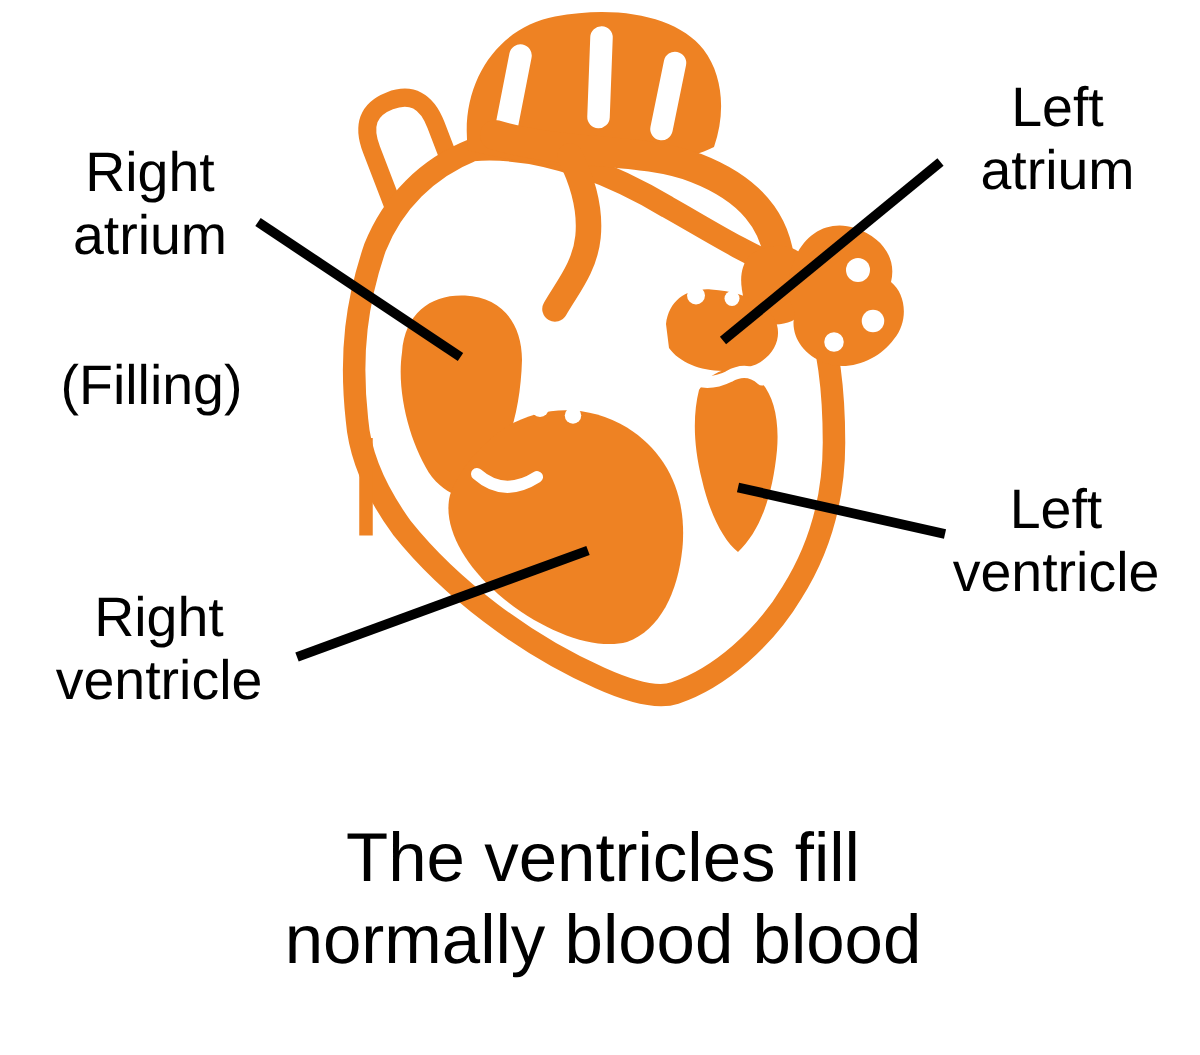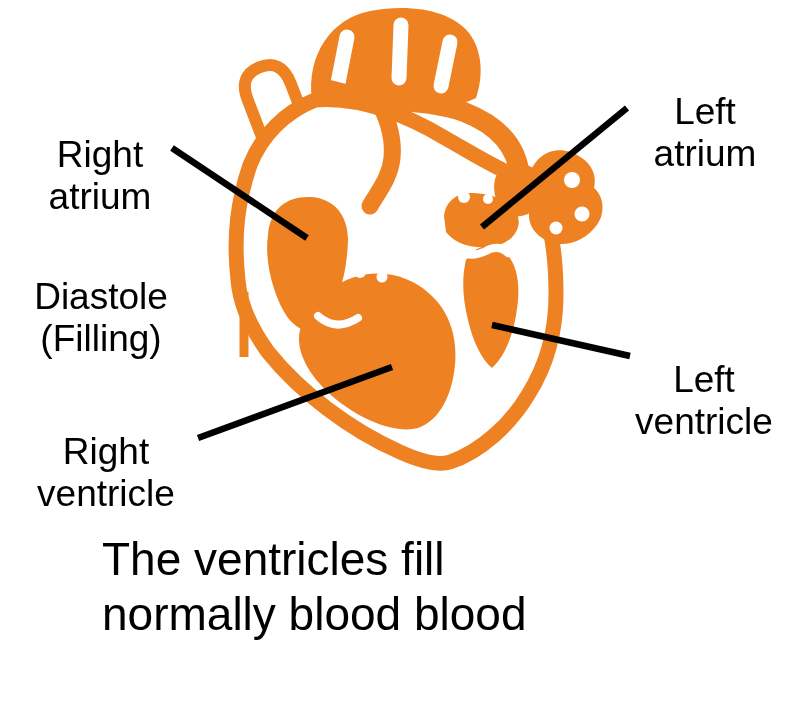--- a/index.html
+++ b/index.html
@@ -17,29 +17,30 @@
     overflow:hidden;
   }
   .stage svg{position:absolute;left:0;top:0;}
   .label{
     position:absolute;
     text-align:center;
     font-size:37px;
     line-height:42px;
     color:var(--ink);
     white-space:nowrap;
-    margin-top:40px;
   }
   .label span{display:block;}
   .caption{
     position:absolute;
+    text-align:center;
     font-size:46px;
     line-height:55px;
     color:var(--ink);
     white-space:nowrap;
+    margin-top:12px;
   }
   .caption span{display:block;}
   
   .ofill{fill:var(--heart-orange);stroke:none;}
   .ostroke{fill:none;stroke:var(--heart-orange);}
   .bodyfill{fill:#fff;stroke:var(--heart-orange);}
   .wfill{fill:#fff;stroke:none;}
   .wstroke{fill:none;stroke:#fff;}
   .leader{stroke:var(--ink);stroke-width:6.5;}
 </style>
@@ -113,21 +114,20 @@
     <span>Right</span>
     <span>atrium</span>
   </div>
 
   <div class="label" style="left:625px;top:51px;width:160px">
     <span>Left</span>
     <span>atrium</span>
   </div>
 
   <div class="label" style="left:21px;top:236px;width:160px">
-    <span>Diastole</span>
     <span>(Filling)</span>
   </div>
 
   <div class="label" style="left:26px;top:391px;width:160px">
     <span>Right</span>
     <span>ventricle</span>
   </div>
 
   <div class="label" style="left:624px;top:319px;width:160px">
     <span>Left</span>

